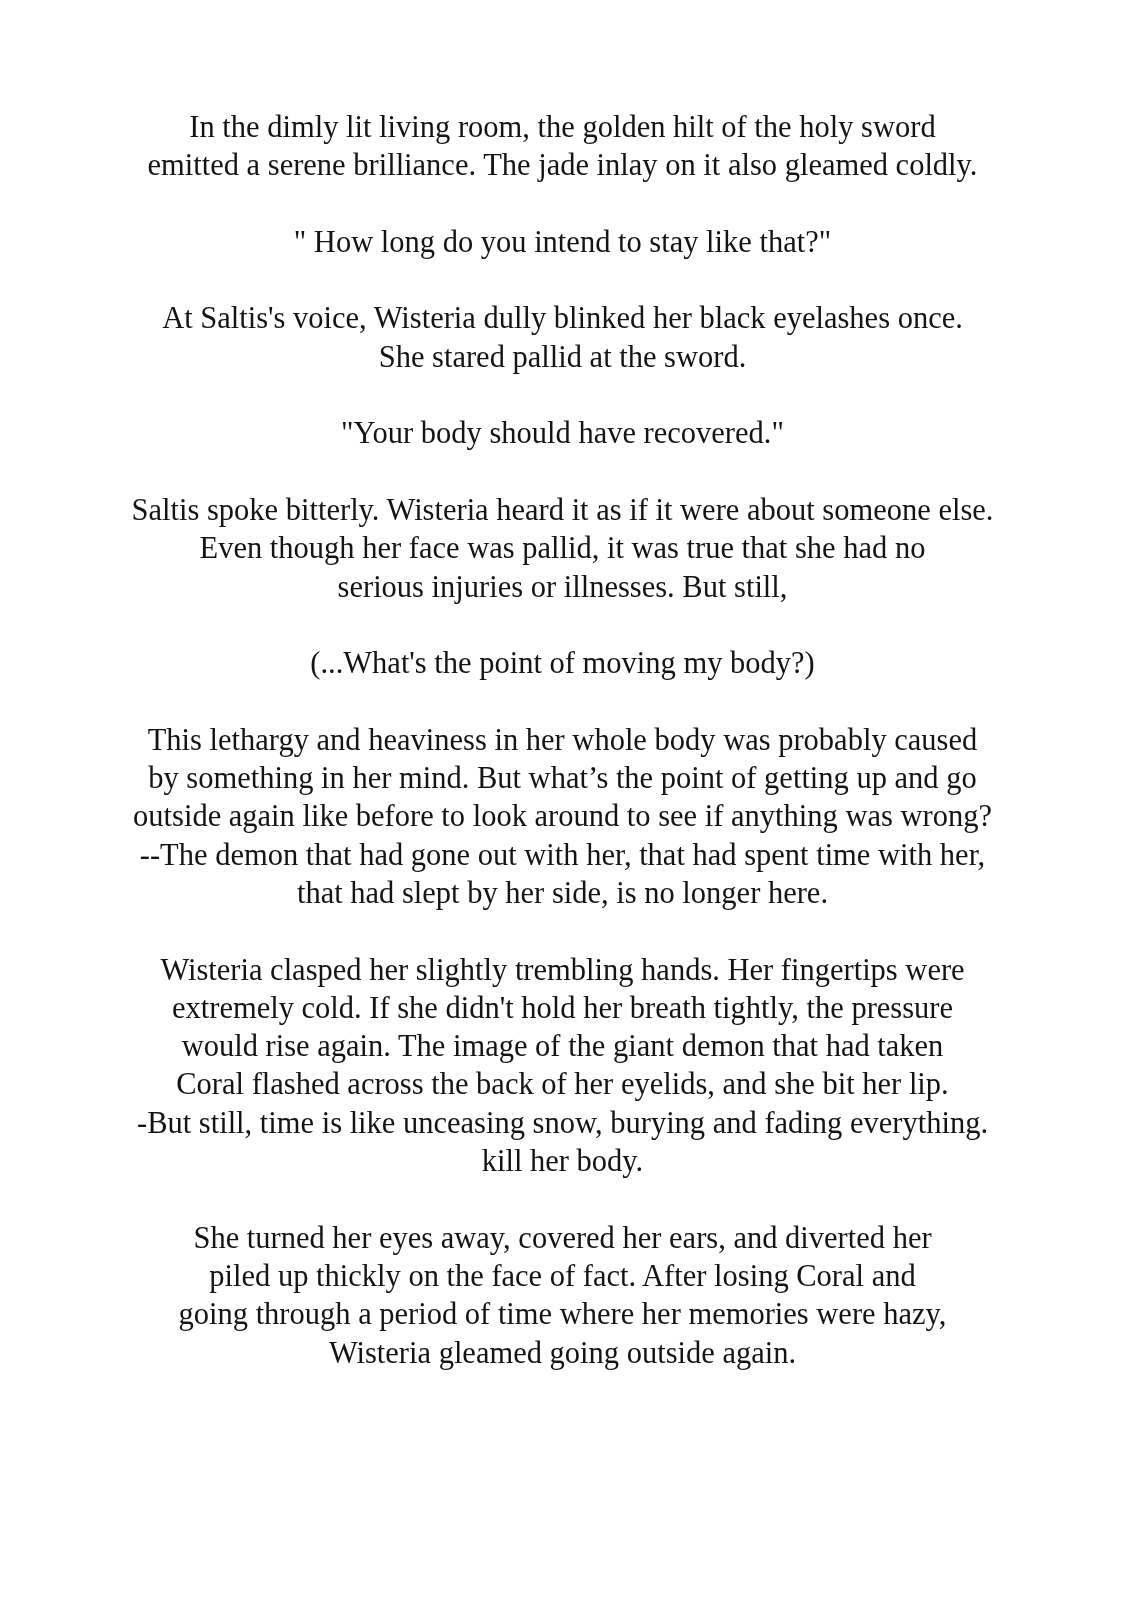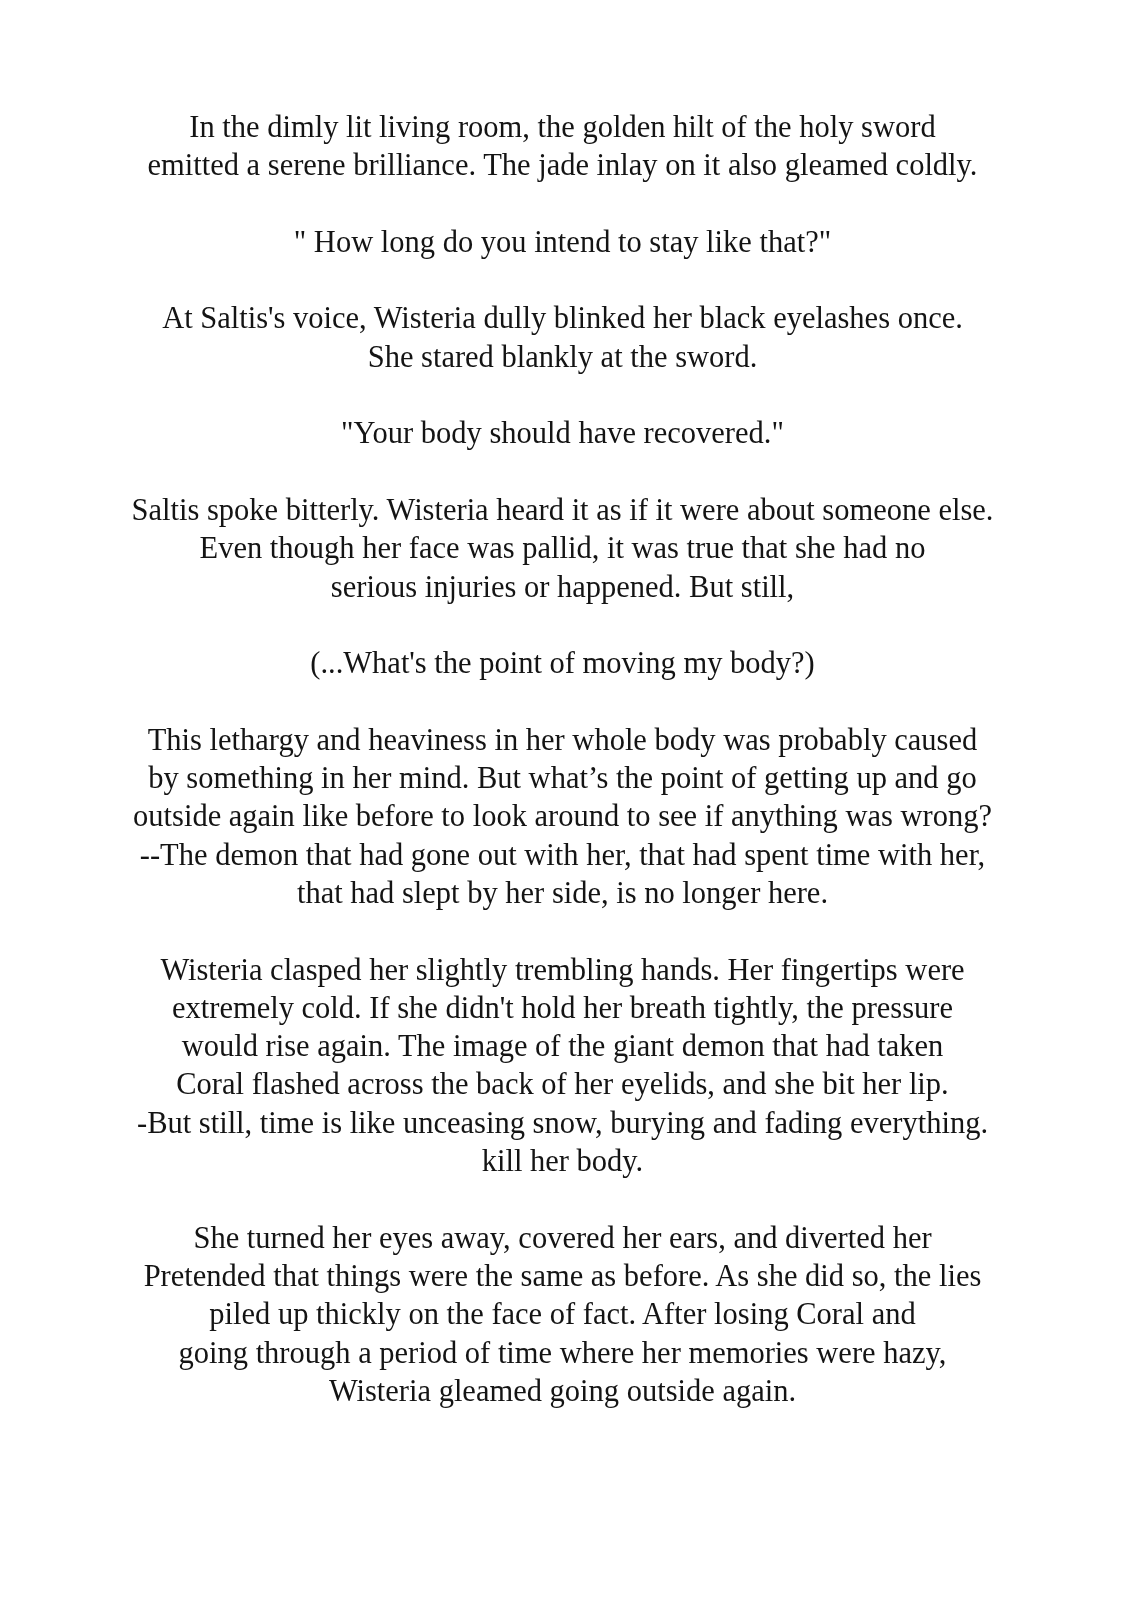--- a/index.html
+++ b/index.html
@@ -20,29 +20,29 @@
 <div class="page">
   <p class="para">
     <span class="line">In the dimly lit living room, the golden hilt of the holy sword</span>
     <span class="line">emitted a serene brilliance. The jade inlay on it also gleamed coldly.</span>
   </p>
   <p class="para">
     <span class="line">" How long do you intend to stay like that?"</span>
   </p>
   <p class="para">
     <span class="line">At Saltis's voice, Wisteria dully blinked her black eyelashes once.</span>
-    <span class="line">She stared blankly at the sword.</span>
+    <span class="line">She stared pallid at the sword.</span>
   </p>
   <p class="para">
     <span class="line">"Your body should have recovered."</span>
   </p>
   <p class="para">
     <span class="line">Saltis spoke bitterly. Wisteria heard it as if it were about someone else.</span>
     <span class="line">Even though her face was pallid, it was true that she had no</span>
-    <span class="line">serious injuries or happened. But still,</span>
+    <span class="line">serious injuries or illnesses. But still,</span>
   </p>
   <p class="para">
     <span class="line">(...What's the point of moving my body?)</span>
   </p>
   <p class="para">
     <span class="line">This lethargy and heaviness in her whole body was probably caused</span>
     <span class="line">by something in her mind. But what’s the point of getting up and go</span>
     <span class="line">outside again like before to look around to see if anything was wrong?</span>
     <span class="line">--The demon that had gone out with her, that had spent time with her,</span>
     <span class="line">that had slept by her side, is no longer here.</span>
@@ -50,18 +50,17 @@
   <p class="para">
     <span class="line">Wisteria clasped her slightly trembling hands. Her fingertips were</span>
     <span class="line">extremely cold. If she didn't hold her breath tightly, the pressure</span>
     <span class="line">would rise again. The image of the giant demon that had taken</span>
     <span class="line">Coral flashed across the back of her eyelids, and she bit her lip.</span>
     <span class="line">-But still, time is like unceasing snow, burying and fading everything.</span>
     <span class="line">kill her body.</span>
   </p>
   <p class="para">
     <span class="line">She turned her eyes away, covered her ears, and diverted her</span>
-    <span class="line">Pretended that things were the same as before. As she did so, the lies</span>
     <span class="line">piled up thickly on the face of fact. After losing Coral and</span>
     <span class="line">going through a period of time where her memories were hazy,</span>
     <span class="line">Wisteria gleamed going outside again.</span>
   </p>
 </div>
 
 </body></html>

